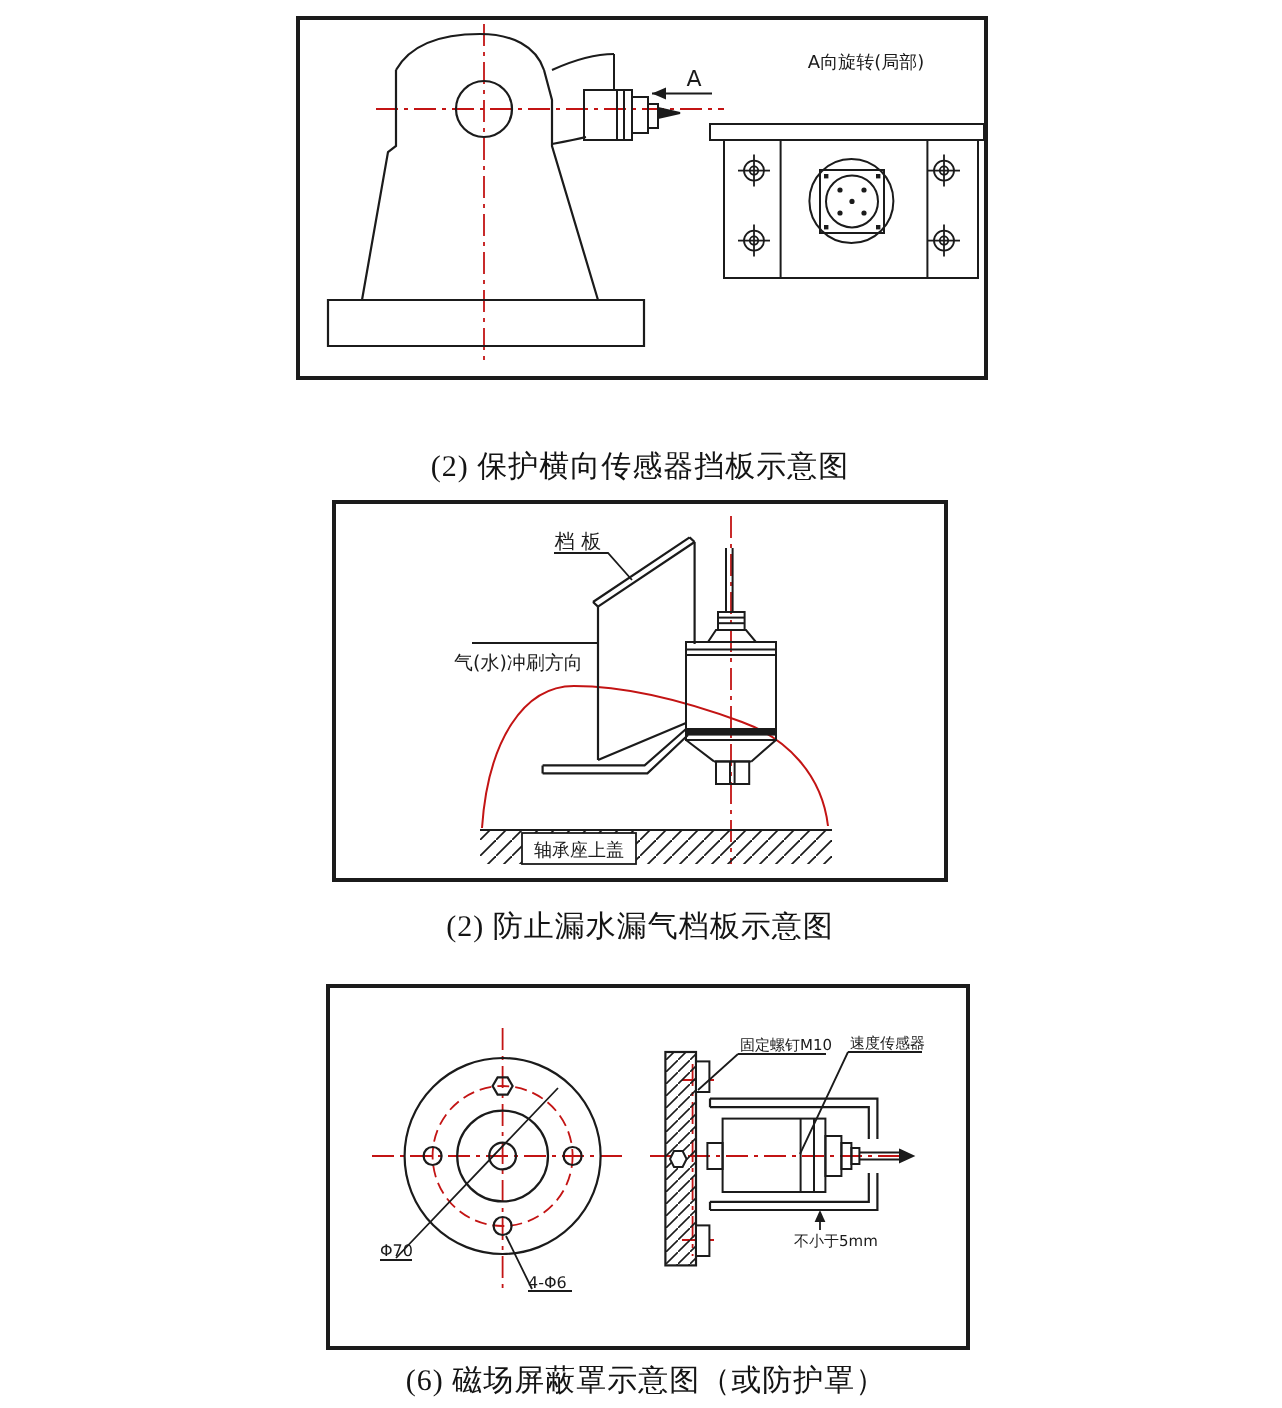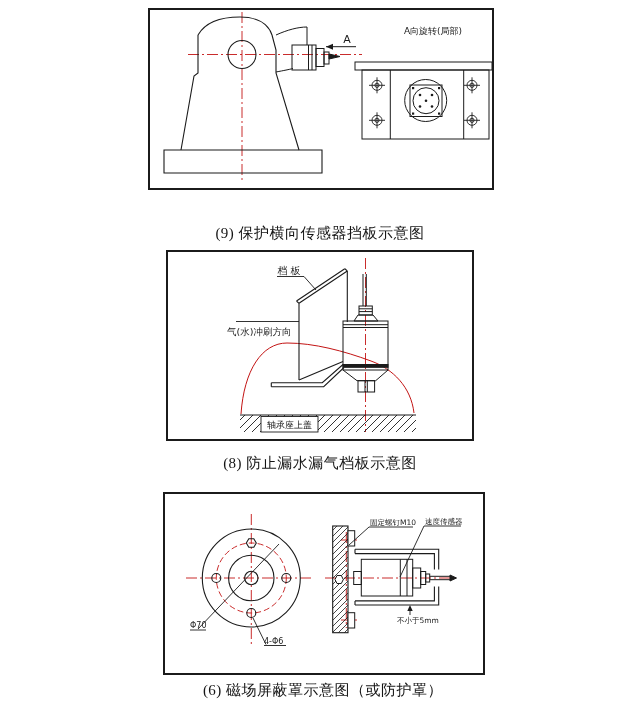--- a/index.html
+++ b/index.html
@@ -109,21 +109,21 @@
           <rect x="288" y="102.5" width="2.2" height="2.2"></rect>
         <circle cx="270" cy="85" r="1.3"></circle>
           <circle cx="282" cy="85" r="1.3"></circle>
         <circle cx="270" cy="96.5" r="1.3"></circle>
           <circle cx="282" cy="96.5" r="1.3"></circle>
         <circle cx="276" cy="90.7" r="1.3"></circle>
       </g>
     </g>
   </svg>
 </div>
-<div class="caption" id="cap1">(9) 保护横向传感器挡板示意图</div>
+<div class="caption" id="cap1">(2) 保护横向传感器挡板示意图</div>
 
 <div class="frame" id="fig2">
   <svg viewBox="0 0 304 187">
 
     <path d="M73 162 C76 118 94 91 119 91 C146 91 176 99 203 109 C225 117 243 135 246 161" fill="none" stroke="#c31414" stroke-width="1"></path>
 
     <line x1="197.5" y1="6" x2="197.5" y2="180" stroke="#c31414" stroke-width="0.9" stroke-dasharray="11 3 2 3"></line>
 
     <g fill="none" stroke="#1b1b1b" stroke-width="1.1">
       <path d="M131 51.3 L179.3 19 M128.5 49 L176.8 16.7 M176.8 16.7 L179.3 19 M128.5 49 L131 51.3"></path>
@@ -165,21 +165,21 @@
     <g>
       <path d="M109 24.5 H136 L148 38" fill="none" stroke="#1b1b1b" stroke-width="0.9"></path>
       <text x="121" y="22" text-anchor="middle" font-size="10">档 板</text>
     </g>
     <g>
       <line x1="68" y1="69.5" x2="131" y2="69.5" stroke="#1b1b1b" stroke-width="0.9"></line>
       <text x="59" y="82.5" font-size="9.5">气(水)冲刷方向</text>
     </g>
   </svg>
 </div>
-<div class="caption" id="cap2">(8) 防止漏水漏气档板示意图</div>
+<div class="caption" id="cap2">(2) 防止漏水漏气档板示意图</div>
 
 <div class="frame" id="fig3">
   <svg viewBox="0 0 318 179">
     <defs>
       <pattern id="hatch3" width="6" height="6" patternUnits="userSpaceOnUse">
         <path d="M0 6 L6 0" stroke="#1b1b1b" stroke-width="0.8"></path>
       </pattern>
     </defs>
 
     <g stroke="#c31414" stroke-width="0.9" stroke-dasharray="11 3 2 3" fill="none">

